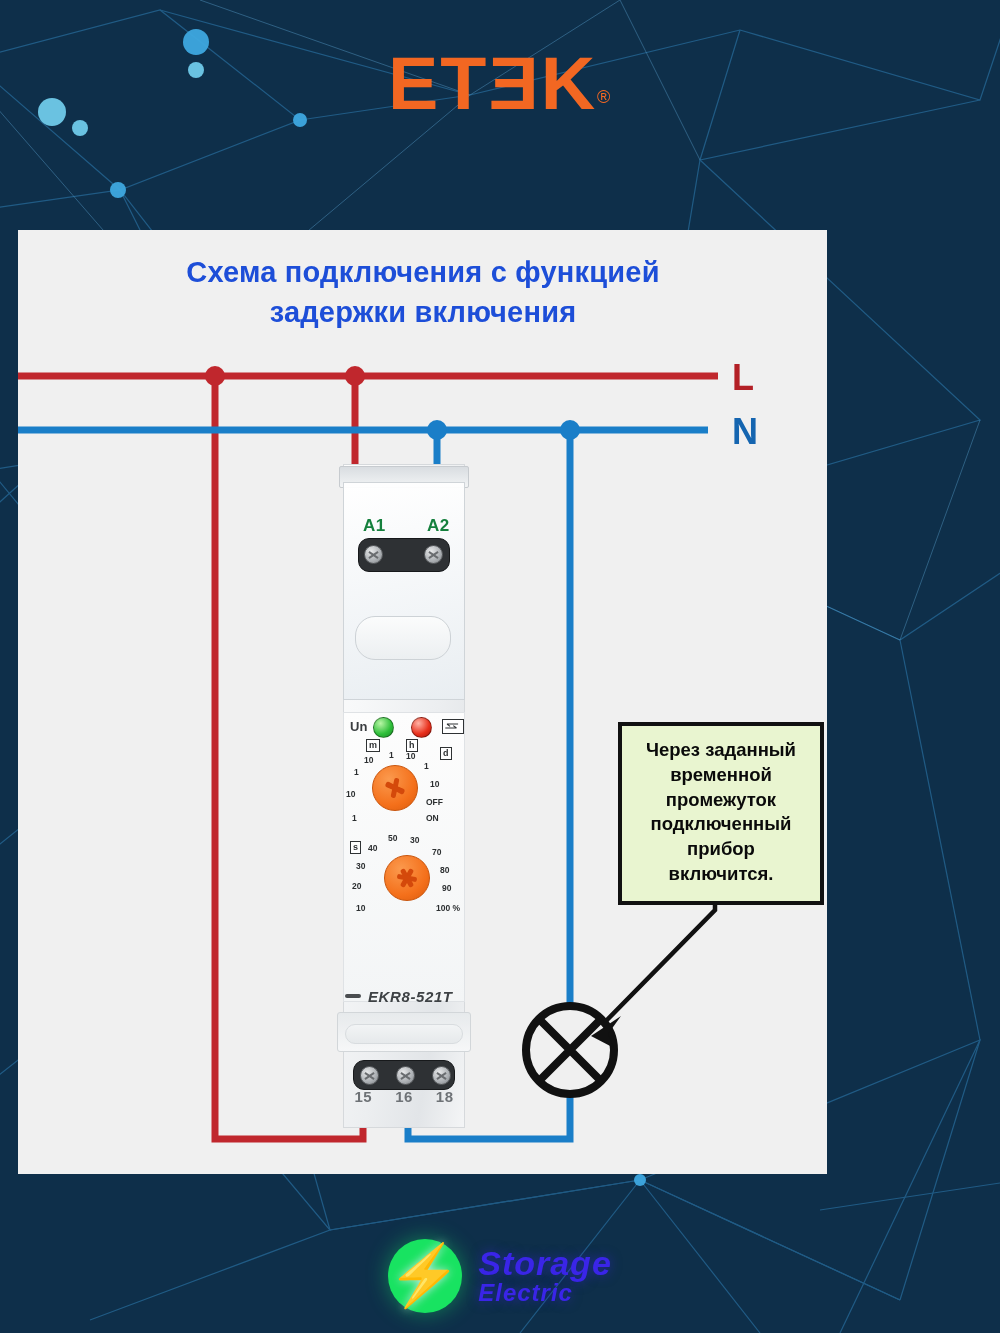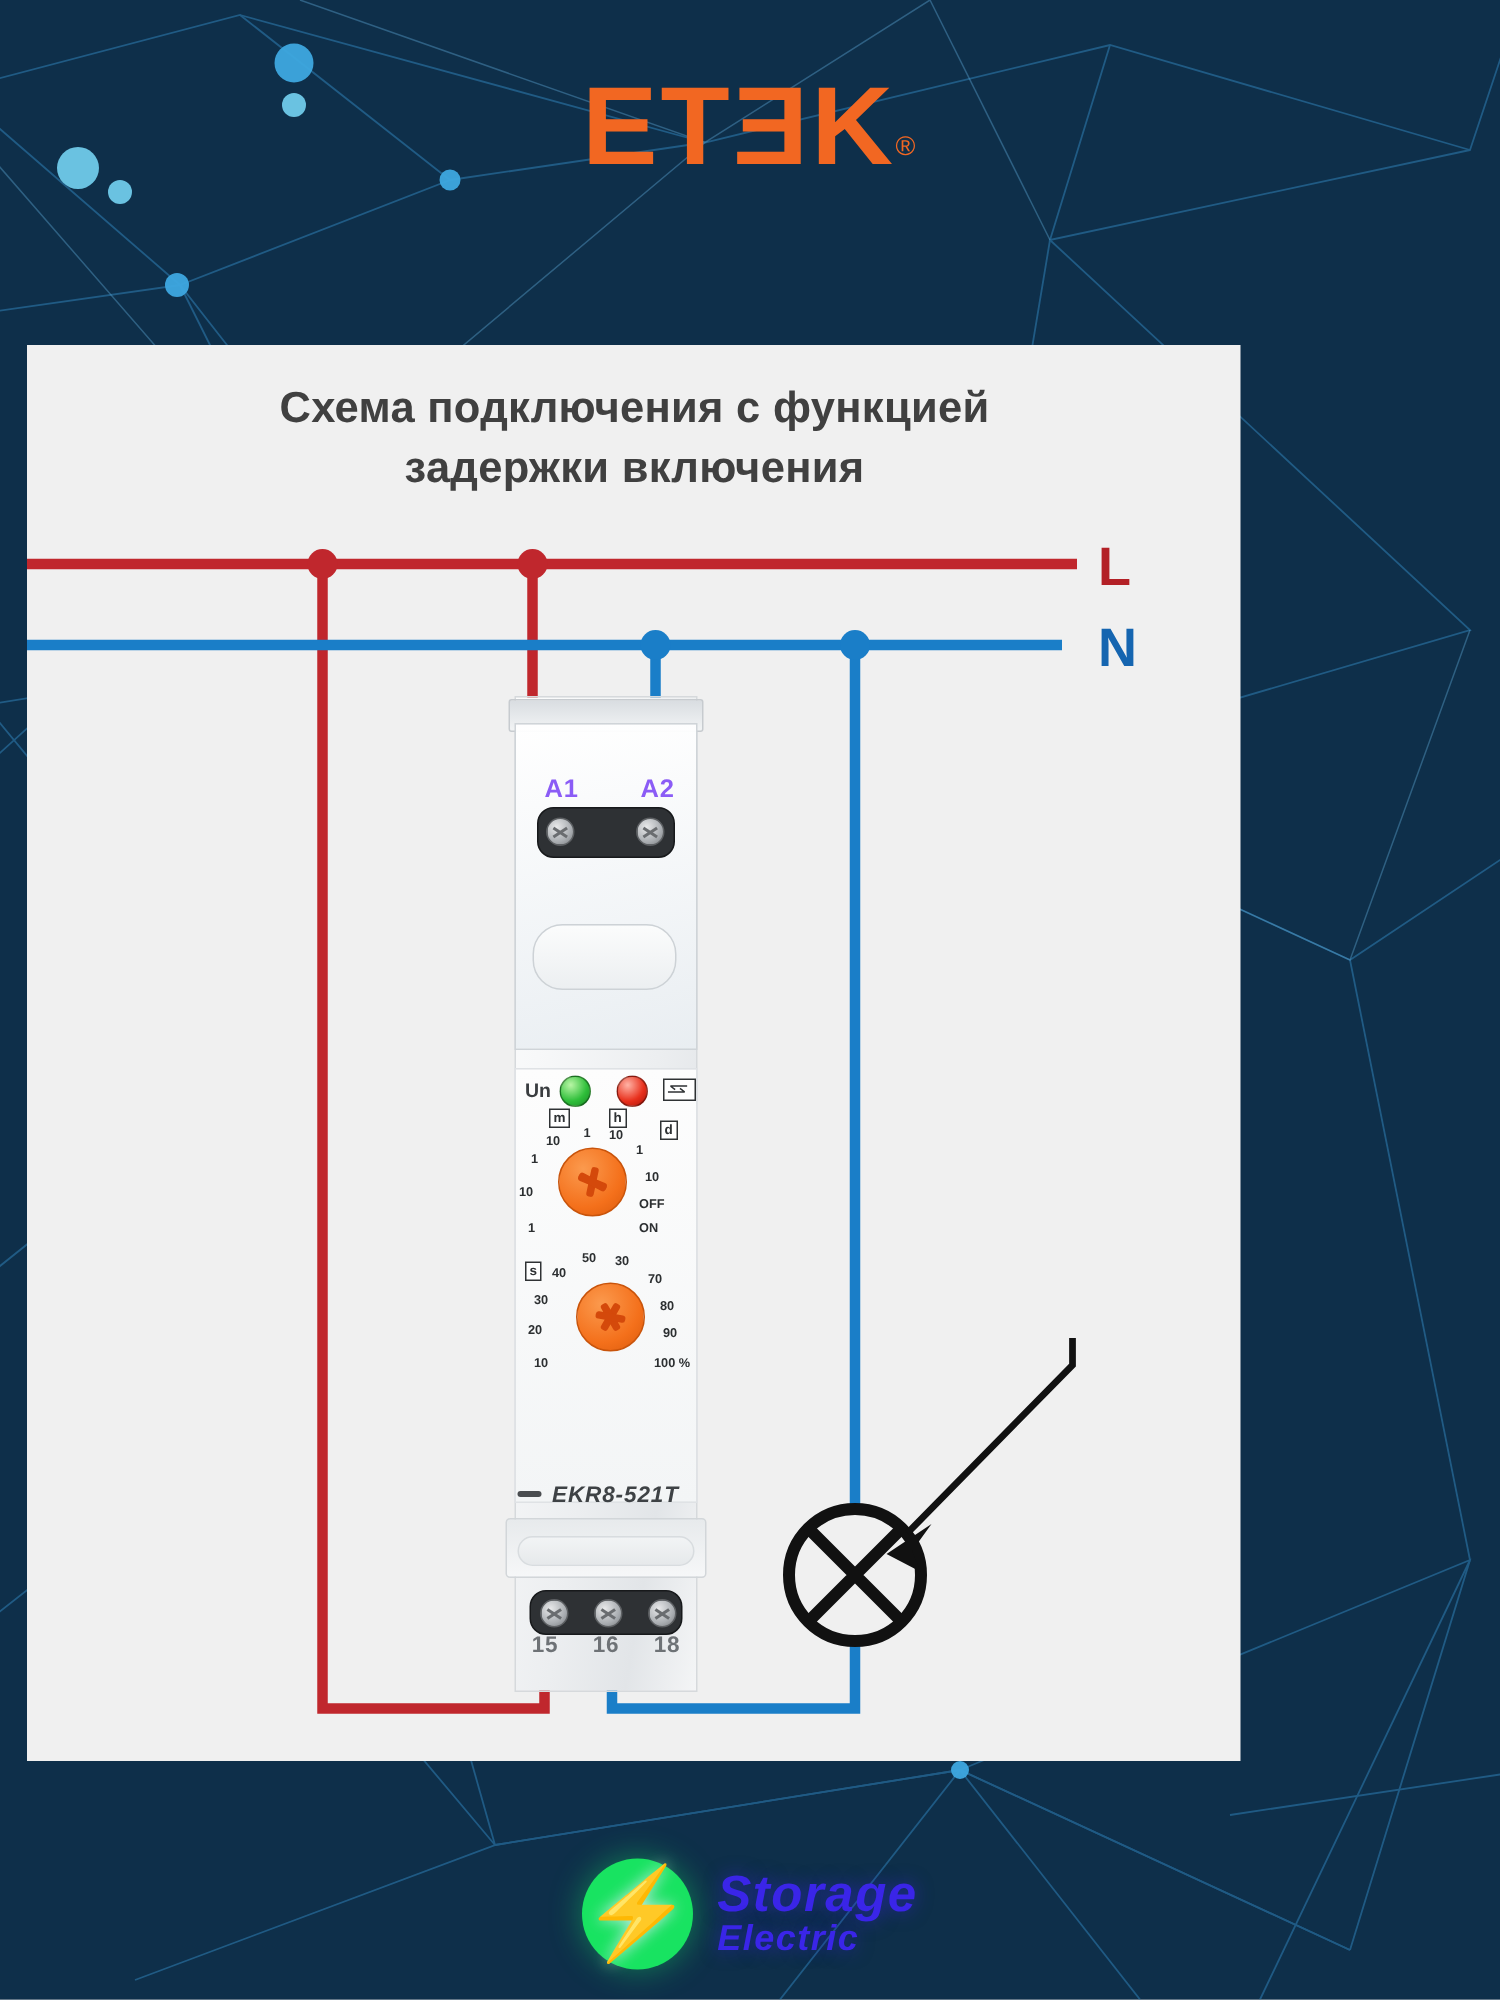--- a/index.html
+++ b/index.html
@@ -23,21 +23,21 @@
     font-size:18px;vertical-align:super;color:#f26722;font-weight:400;
     margin-left:2px;
   }
   
   #panel{
     position:absolute;left:18px;top:230px;width:809px;height:944px;
     background:#f0f0f0;
   }
   #diagram-title{
     position:absolute;left:40px;top:22px;width:730px;
-    text-align:center;color:#404040;font-weight:700;
+    text-align:center;color:#1d4ed8;font-weight:700;
     font-size:29px;line-height:1.38;letter-spacing:.2px;
   }
   
   #schematic{position:absolute;left:0;top:0;width:809px;height:944px;}
   
   #callout{
     position:absolute;left:600px;top:492px;width:206px;
     background:#e9f5d0;border:4px solid #111;
     padding:12px 6px 14px 6px;box-sizing:border-box;
     text-align:center;color:#0a0a0a;font-weight:700;
@@ -54,21 +54,21 @@
     position:absolute;left:8px;top:2px;width:130px;height:22px;
     background:linear-gradient(180deg,#d9dde1,#f2f4f5);
     border:1px solid #c7cbcf;box-sizing:border-box;border-radius:2px;
   }
   .dev-clear-upper{
     position:absolute;left:12px;top:18px;width:122px;height:218px;
     background:linear-gradient(175deg,rgba(255,255,255,.96),rgba(233,238,242,.9));
     border:1px solid #cfd4d8;box-sizing:border-box;
   }
   .term-label{
-    position:absolute;font-size:17px;color:#8b5cf6;font-weight:600;
+    position:absolute;font-size:17px;color:#15803d;font-weight:600;
     letter-spacing:.5px;
   }
   .term-block{
     position:absolute;background:#2e3134;border-radius:11px;
     border:1px solid #17191b;box-sizing:border-box;
   }
   .screw{
     position:absolute;width:19px;height:19px;border-radius:50%;
     background:radial-gradient(circle at 36% 32%,#e8e9ea,#a9adb1 62%,#76797c);
     border:1px solid #5d6063;box-sizing:border-box;
@@ -248,20 +248,26 @@
     <circle cx="552" cy="820" r="44" fill="#f0f0f0" stroke="#111" stroke-width="8"></circle>
     <path d="M521 789 L583 851 M583 789 L521 851" stroke="#111" stroke-width="8" fill="none"></path>
 
     <path d="M697 662 L697 680 L587 792" stroke="#111" stroke-width="4.5" fill="none"></path>
     <path d="M573 806 L603 786 L590 804 L596 818 Z" fill="#111"></path>
 
     <text x="714" y="160" font-family="Liberation Sans, sans-serif" font-size="36" font-weight="700" fill="#b32026">L</text>
     <text x="714" y="214" font-family="Liberation Sans, sans-serif" font-size="36" font-weight="700" fill="#1565b0">N</text>
   </svg>
 
+  <div id="callout">
+    <div>Через заданный</div>
+    <div>временной промежуток</div>
+    <div>подключенный прибор</div>
+    <div>включится.</div>
+  </div>
 
   <div id="device">
 
     <div class="dev-housing"></div>
     <div class="dev-top-cap"></div>
     <div class="dev-clear-upper"></div>
 
     <div class="term-label" style="left:32px;top:52px;">A1</div>
     <div class="term-label" style="left:96px;top:52px;">A2</div>
 

